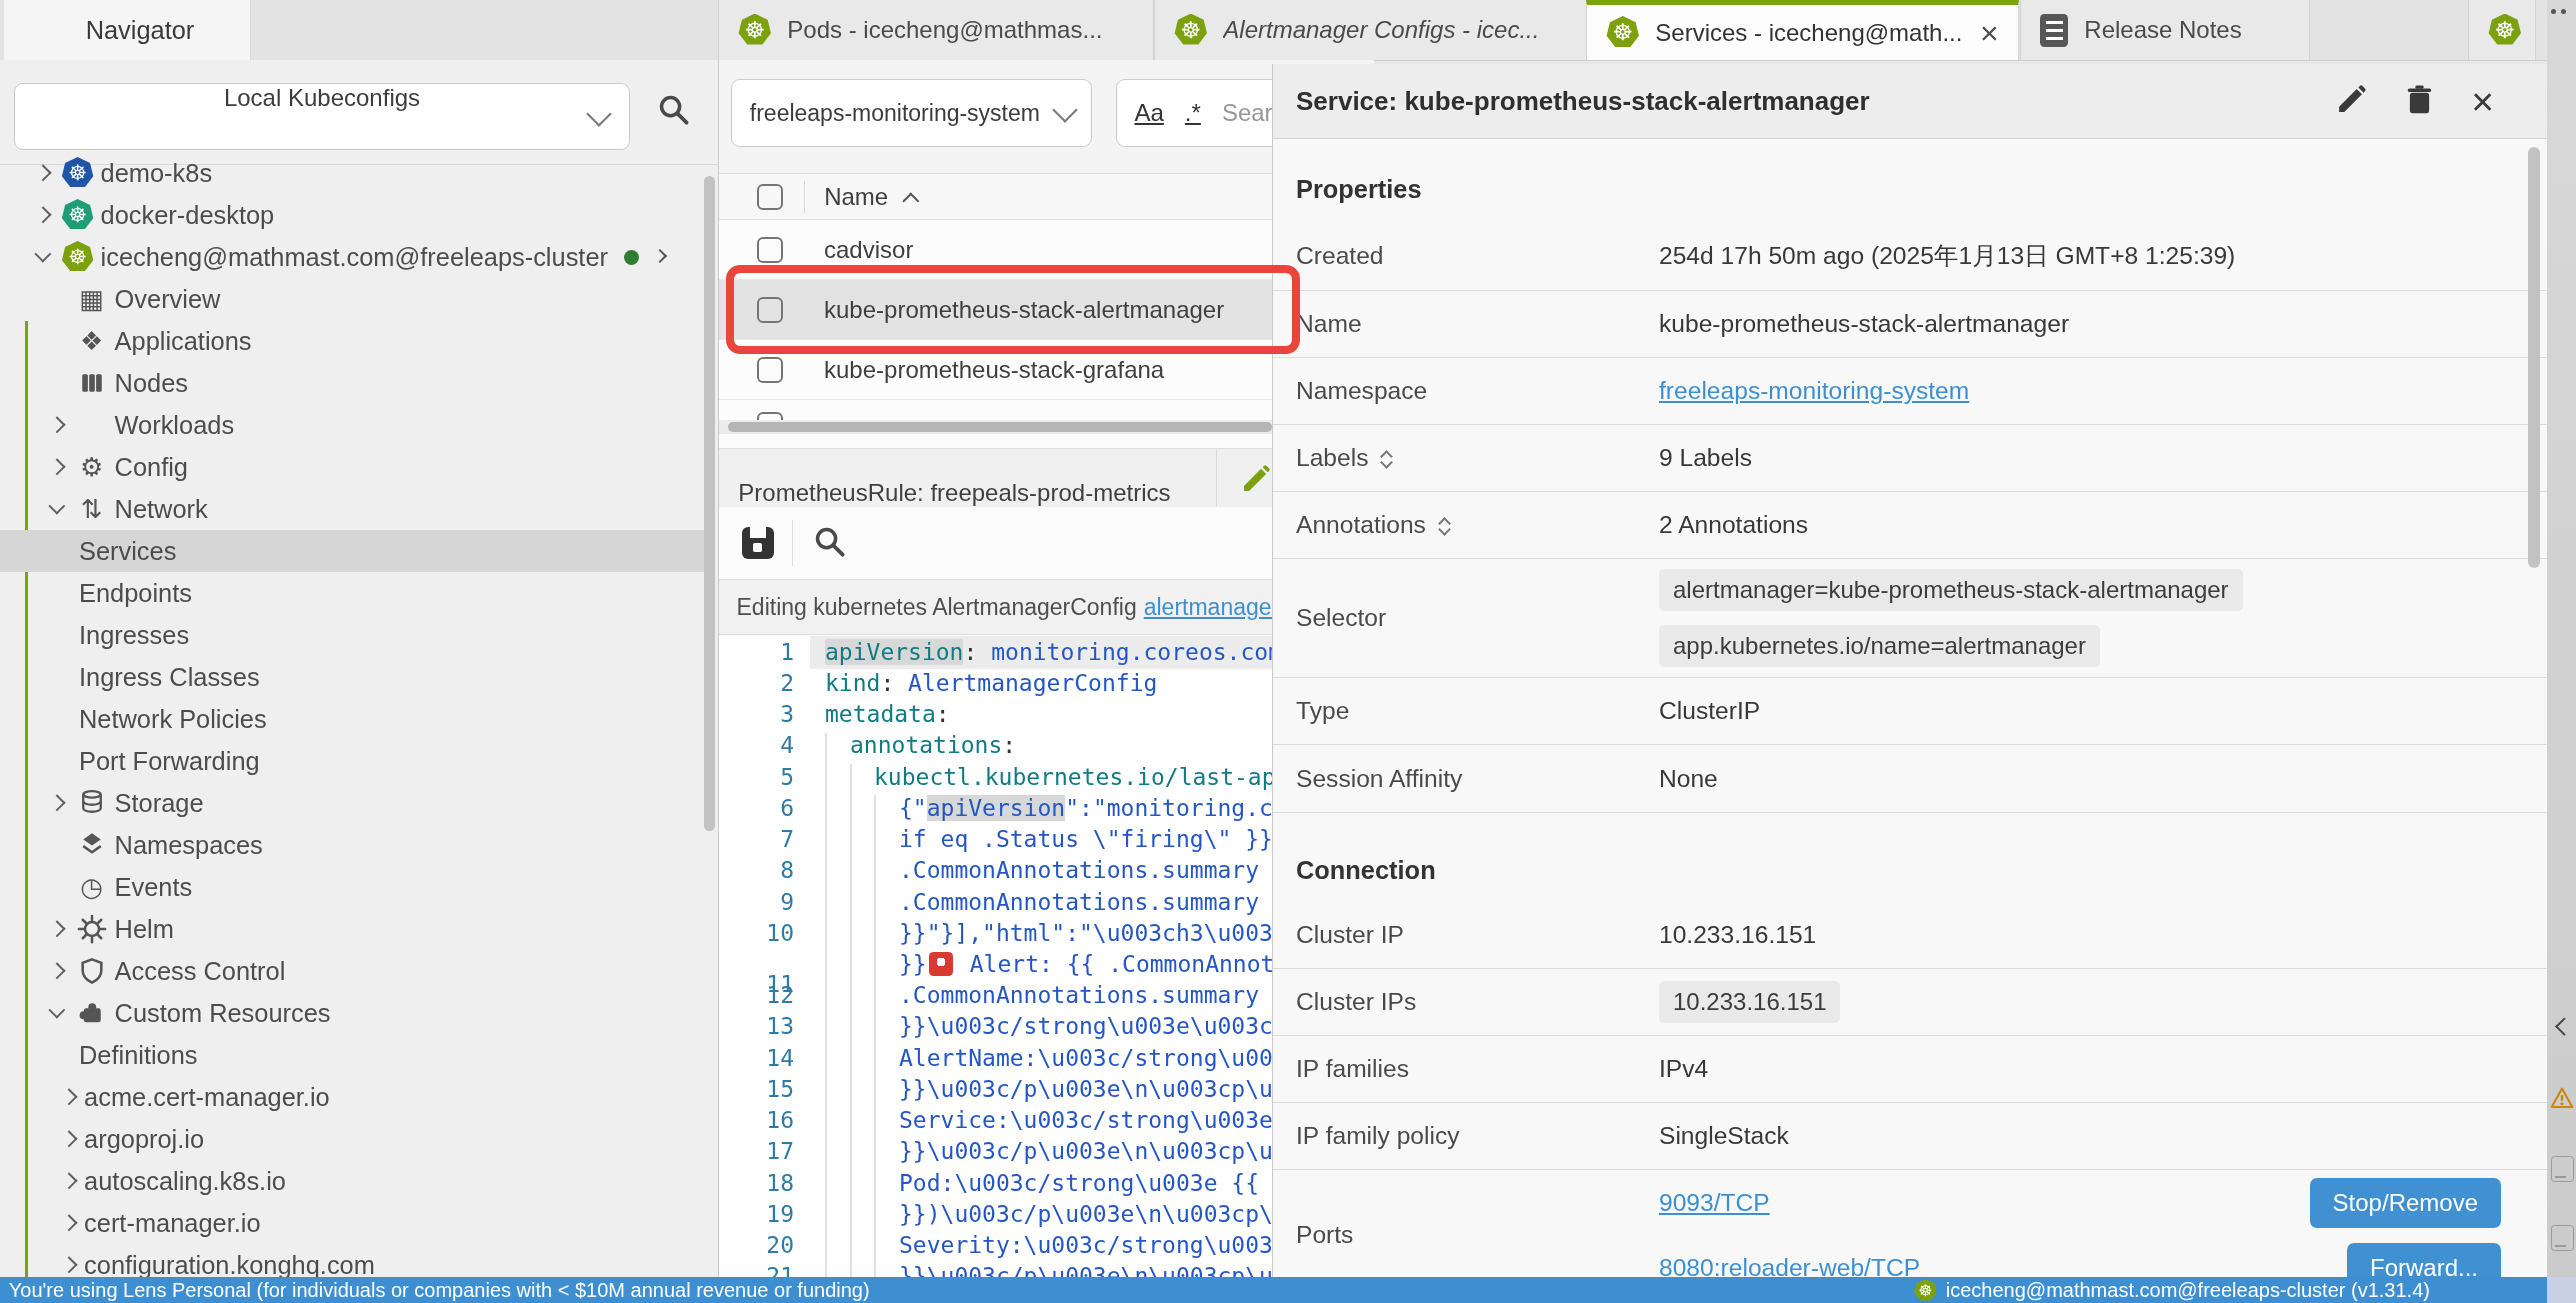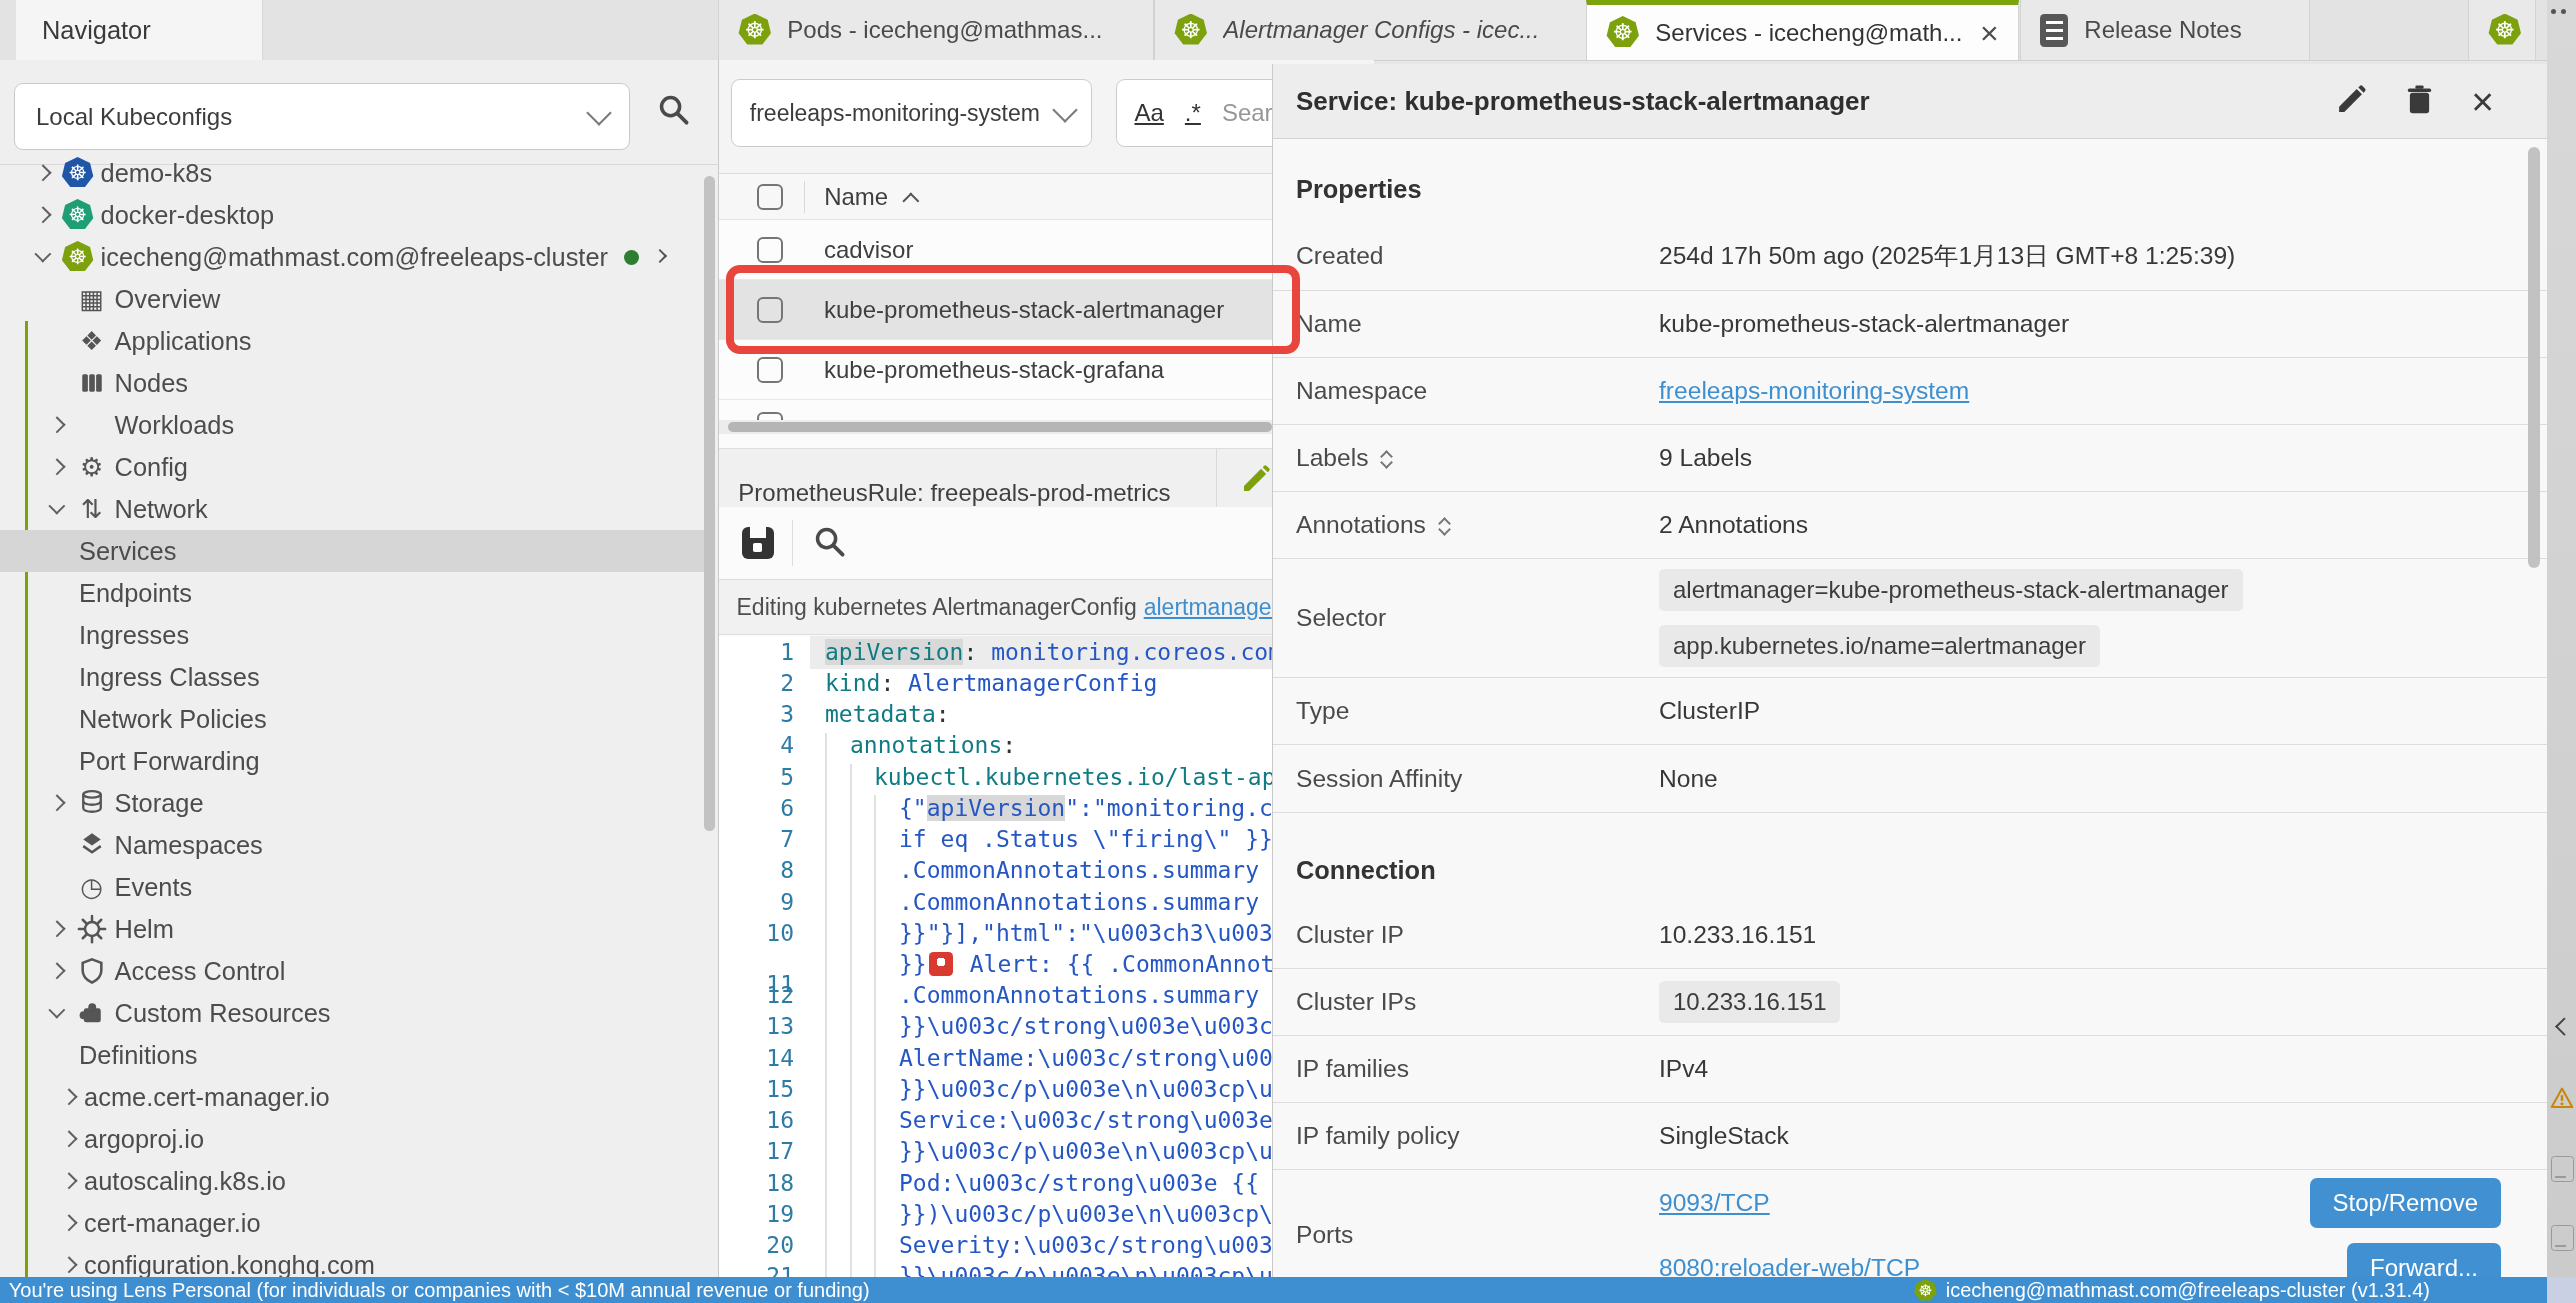--- a/index.html
+++ b/index.html
@@ -1,37 +1,37 @@
 <!DOCTYPE html>
 <html style="font-size:14px"><head>
 <meta charset="utf-8">
 <style>
   html,body{margin:0;padding:0;background:#9e9e9e;}
   #root{position:relative;width:2576px;height:1304px;background:#e7e7e7;overflow:hidden;
         font-family:"Liberation Sans",sans-serif;color:#3f3f3f;}
 
   
   #topbar{position:absolute;left:0;top:0;width:2576px;height:60px;background:#e3e3e3;border-bottom:0.9px solid #cfcfcf;}
-  #nav-tab{position:absolute;left:16px;top:0;width:247px;height:60px;background:#f5f5f5;border-right:0.9px solid #d8d8d8;
-           display:flex;align-items:center;padding-left:26px;box-sizing:border-box;font-size:25.4px;color:#3a3a3a;}
+  #nav-tab{position:absolute;left:4px;top:0;width:247px;height:60px;background:#f5f5f5;border-right:0.9px solid #d8d8d8;
+           display:flex;align-items:center;padding-left:26px;box-sizing:border-box;font-size:25.4px;color:#3a3a3a;justify-content:center;}
   .tab{position:absolute;top:0;height:60px;background:#e9e9e9;border-right:0.9px solid #d2d2d2;border-left:0.9px solid #d2d2d2;
        display:flex;align-items:center;gap:16px;padding:0 19.3px;box-sizing:border-box;font-size:24px;color:#4a4a4a;overflow:hidden;}
   .tab.active{background:#fdfdfd;border-top:5.3px solid #7aa40a;color:#333;}
   .tab .lbl{white-space:nowrap;overflow:hidden;}
   .tab .lbl.italic{font-style:italic;}
   .tab .closex{margin-left:auto;font-size:32px;color:#4d4d4d;line-height:1;}
   .k8slogo{width:33px;height:33px;flex:0 0 33px;clip-path:polygon(50% 0%,89% 19%,99% 60%,73% 94%,27% 94%,1% 60%,11% 19%);
            display:flex;align-items:center;justify-content:center;color:#fff;font-size:24px;}
   .docico{width:28px;height:33px;background:#575757;border-radius:4.4px;position:relative;flex:0 0 28px;}
   .docico::before{content:"";position:absolute;left:5.3px;right:5.3px;top:7px;height:3.5px;background:#fff;box-shadow:0 8px 0 #fff,0 16px 0 #fff;}
 
   
   #sidebar{position:absolute;left:0;top:60px;width:719px;height:1244px;background:#efefef;border-right:0.9px solid #c9c9c9;box-sizing:border-box;}
   #kubeconfig{position:absolute;left:14px;top:23px;width:616px;height:67px;background:#fff;border:1.8px solid #c9c9c9;border-radius:8.8px;
-              display:flex;align-items:center;padding:0 21px;box-sizing:border-box;font-size:24px;color:#3c3c3c;}
+              display:flex;align-items:center;padding:0 21px;box-sizing:border-box;font-size:24px;color:#3c3c3c;flex-direction:column;}
   .ddchev{width:16px;height:16px;border-right:2.6px solid #7a7a7a;border-bottom:2.6px solid #7a7a7a;transform:rotate(45deg);margin-left:auto;margin-top:-7px;}
   #sb-search{position:absolute;left:656px;top:32px;}
   #sb-divider{position:absolute;left:0;top:104px;width:719px;height:0.9px;background:#d8d8d8;}
   #tree{position:absolute;left:0;top:92px;width:706px;}
   .ti{display:flex;align-items:center;height:42px;font-size:25.4px;color:#4c4c4c;box-sizing:border-box;cursor:default;white-space:nowrap;}
   .ti.root{padding-left:30px;}
   .ti.l1{padding-left:44px;}
   .ti.l2{padding-left:79px;}
   .ti.l2c{padding-left:56px;}
   .ti.sel{background:#d6d6d6;}

